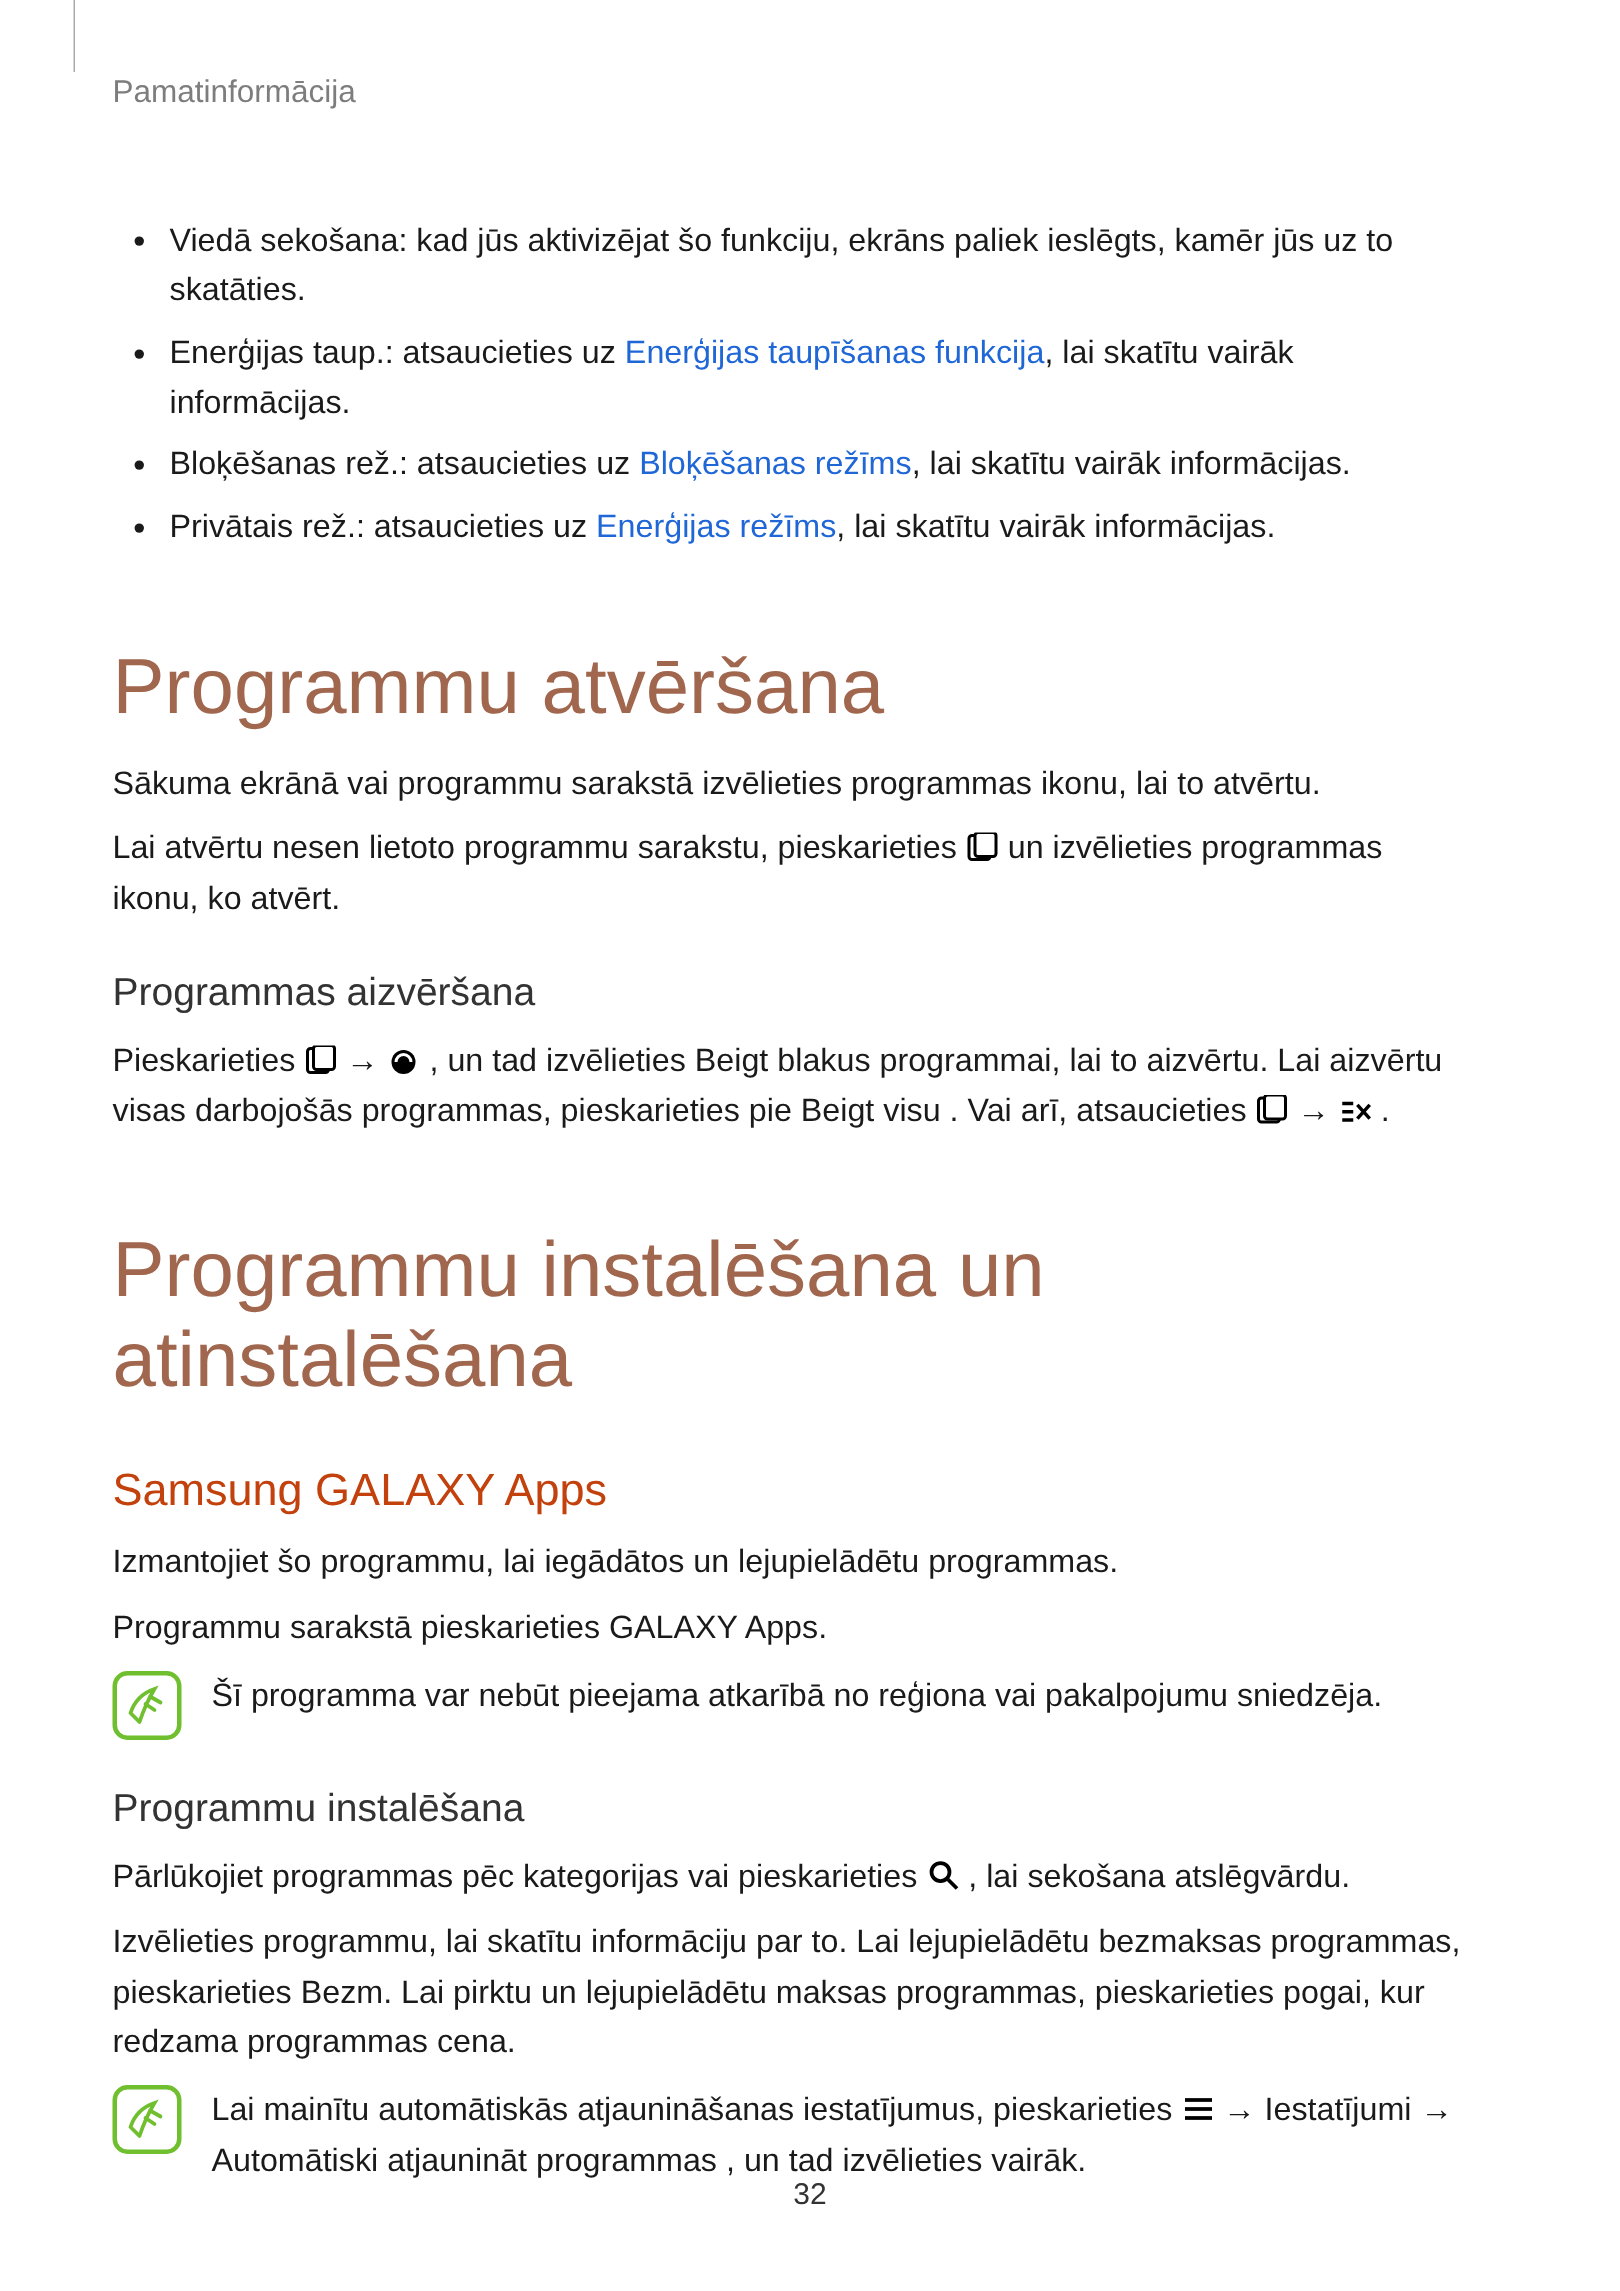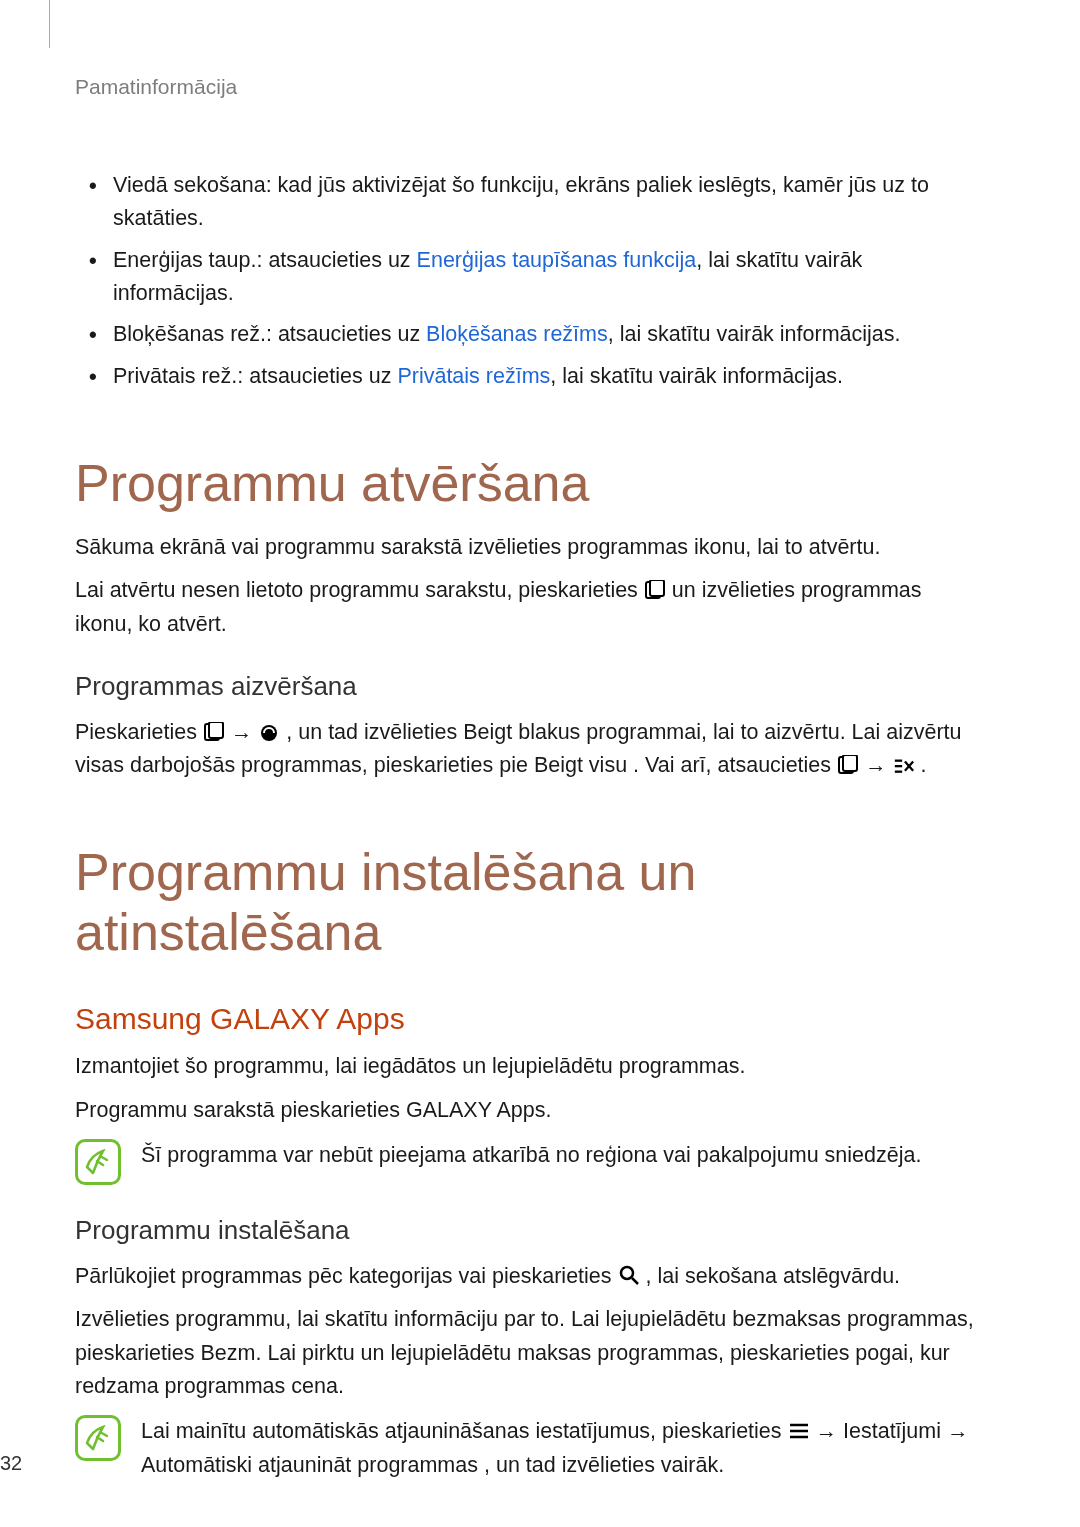--- a/index.html
+++ b/index.html
@@ -13,22 +13,21 @@
   }
   .side-rule {
     position: absolute;
     left: 49px;
     top: 0;
     width: 1px;
     height: 48px;
     background: #aaa;
   }
   .content {
-    padding: 33px 100px 0 75px;
-    margin-top: 42px;
+    padding: 50px 100px 0 75px;
   }
   .header-crumb {
     color: #7d7d7d;
     font-size: 21px;
     margin-bottom: 70px;
   }
   ul.feature-list {
     list-style: none;
     margin-left: 14px;
   }
@@ -98,20 +97,21 @@
   }
   .note-text {
     font-size: 21.5px;
     line-height: 1.55;
   }
   .page-num {
     position: absolute;
     bottom: 52px;
     left: 0;
     right: 0;
+    text-align: center;
     font-size: 20px;
     color: #333;
     margin-top: 12px;
   }
   .bold-lbl { font-weight: 500; }
 </style>
 </head>
 <body>
 
 <div class="side-rule"></div>
@@ -124,21 +124,21 @@
     <li>
       <span class="bold-lbl">Viedā sekošana</span><span>: kad jūs aktivizējat šo funkciju, ekrāns paliek ieslēgts, kamēr jūs uz to skatāties.</span>
     </li>
     <li>
       <span class="bold-lbl">Enerģijas taup.</span><span>: atsaucieties uz </span><a class="link">Enerģijas taupīšanas funkcija</a><span>, lai skatītu vairāk informācijas.</span>
     </li>
     <li>
       <span class="bold-lbl">Bloķēšanas rež.</span><span>: atsaucieties uz </span><a class="link">Bloķēšanas režīms</a><span>, lai skatītu vairāk informācijas.</span>
     </li>
     <li>
-      <span class="bold-lbl">Privātais rež.</span><span>: atsaucieties uz </span><a class="link">Privātais režīms</a><span>, lai skatītu vairāk informācijas.</span>
+      <span class="bold-lbl">Privātais rež.</span><span>: atsaucieties uz </span><a class="link">Enerģijas režīms</a><span>, lai skatītu vairāk informācijas.</span>
     </li>
   </ul>
 
   <h1 class="heading-main">Programmu atvēršana</h1>
   <p class="body">Sākuma ekrānā vai programmu sarakstā izvēlieties programmas ikonu, lai to atvērtu.</p>
   <p class="body">
     <span>Lai atvērtu nesen lietoto programmu sarakstu, pieskarieties </span>
     <span class="icon-inline">
       <svg viewBox="0 0 22 20">
           <rect x="2" y="2" width="14" height="16" rx="2" fill="none" stroke="#000" stroke-width="2"></rect>

